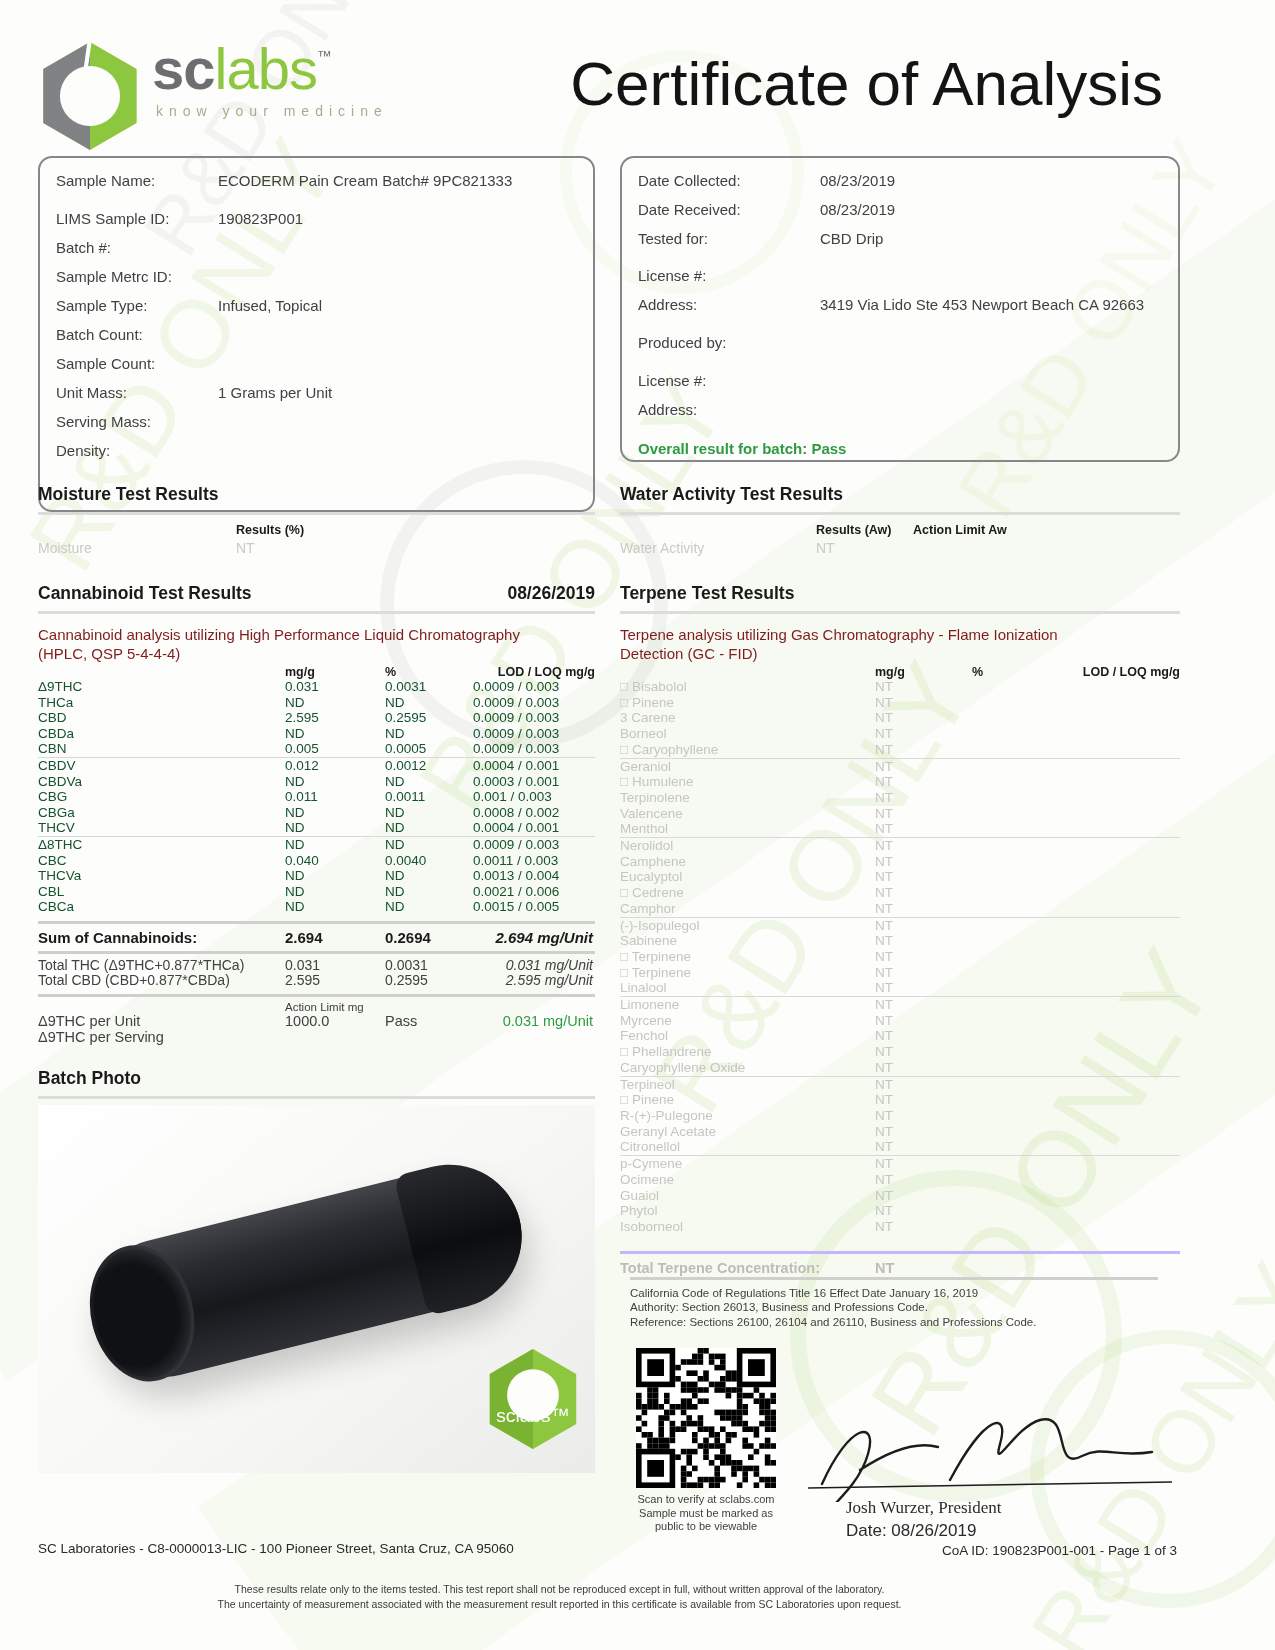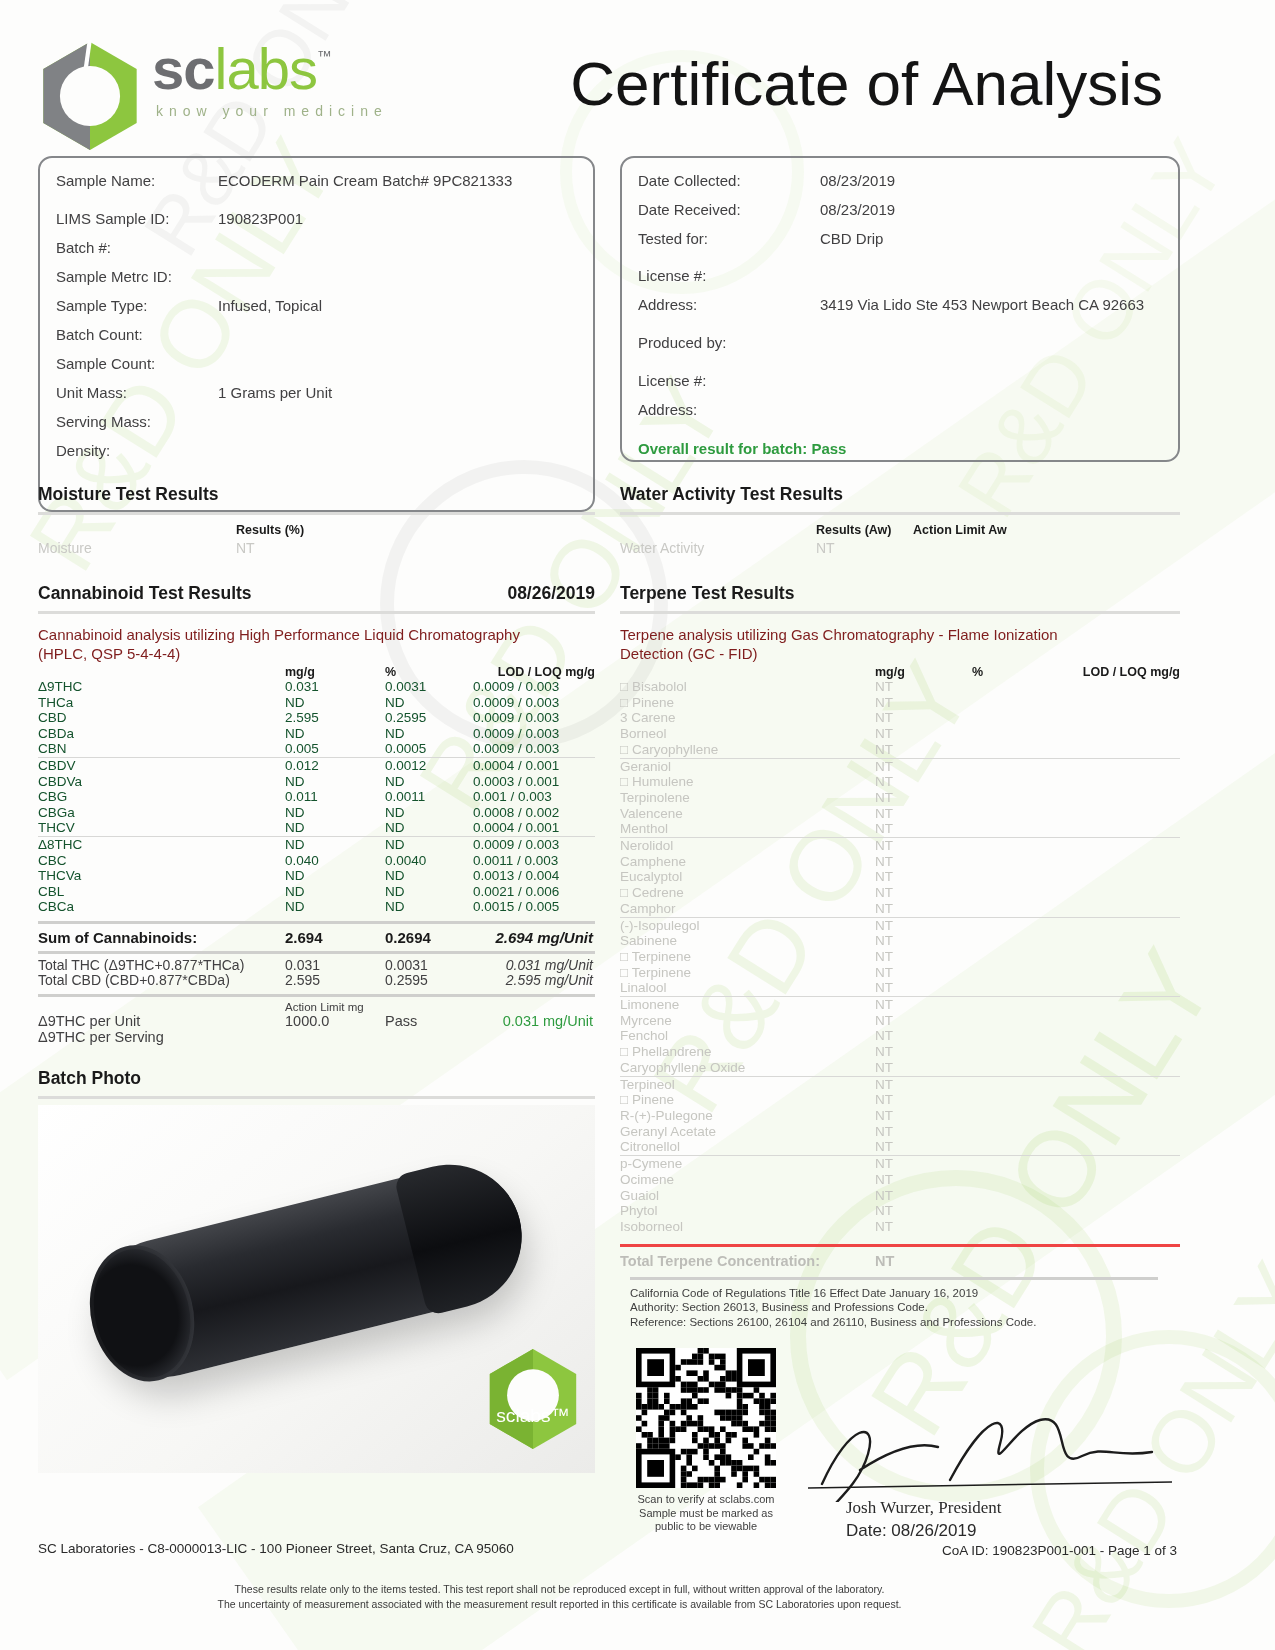--- a/index.html
+++ b/index.html
@@ -54,21 +54,21 @@
   .total-row{display:grid;grid-template-columns:247px 100px 88px 1fr;font-size:14px;line-height:15.5px;color:#414042;}
   #totals-rows{border-bottom:3px solid #cfcfcd;padding:4px 0 5px 0;}
   .action-limit-label{font-size:11.5px;color:#414042;}
   .perunit-row{display:grid;grid-template-columns:247px 100px 88px 1fr;font-size:14.5px;color:#414042;}
   .pass-green{color:#2e9b3f;text-align:right;padding-right:2px;}
   
   .terp-row{display:grid;grid-template-columns:255px 97px 93px 1fr;font-size:13.5px;line-height:15.7px;color:#c6c6c1;}
   #terp-rows .terp-row:nth-child(-n+30):nth-child(5n){border-bottom:1px solid #d8d8d6;}
   .terp-head{display:grid;grid-template-columns:255px 97px 93px 1fr;}
   .terp-total{display:grid;grid-template-columns:255px 97px 93px 1fr;font-size:14.5px;font-weight:bold;color:#bdbdb8;
-              border-top:3px solid #ef4444;padding-top:6px;margin-top:9px;}
+              border-top:3px solid #c4b5fd;padding-top:6px;margin-top:16px;}
   
   .photo{left:38px;top:1105px;width:557px;height:368px;background:linear-gradient(140deg,#ffffff 0%,#f7f7f5 55%,#ebebe9 100%);overflow:hidden;}
   .cyl-body{position:absolute;left:52px;top:98px;width:436px;height:138px;border-radius:70px;
             background:linear-gradient(180deg,#43454a 0%,#292b30 26%,#17181c 58%,#2e3035 100%);
             transform:rotate(-14deg);box-shadow:0 20px 34px rgba(0,0,0,0.20);}
   .cyl-cap-left{position:absolute;left:-4px;top:0;width:102px;height:138px;border-radius:50%;
             background:radial-gradient(ellipse at 42% 50%, #101114 52%, #2a2c31 72%, #191a1e 100%);
             box-shadow:inset 0 0 0 4px rgba(255,255,255,0.04);}
   .cyl-cap-right{position:absolute;right:0;top:-3px;width:112px;height:144px;border-radius:14px 72px 72px 14px;
             background:linear-gradient(180deg,#27292d 0%,#0c0d10 55%,#202226 100%);}

